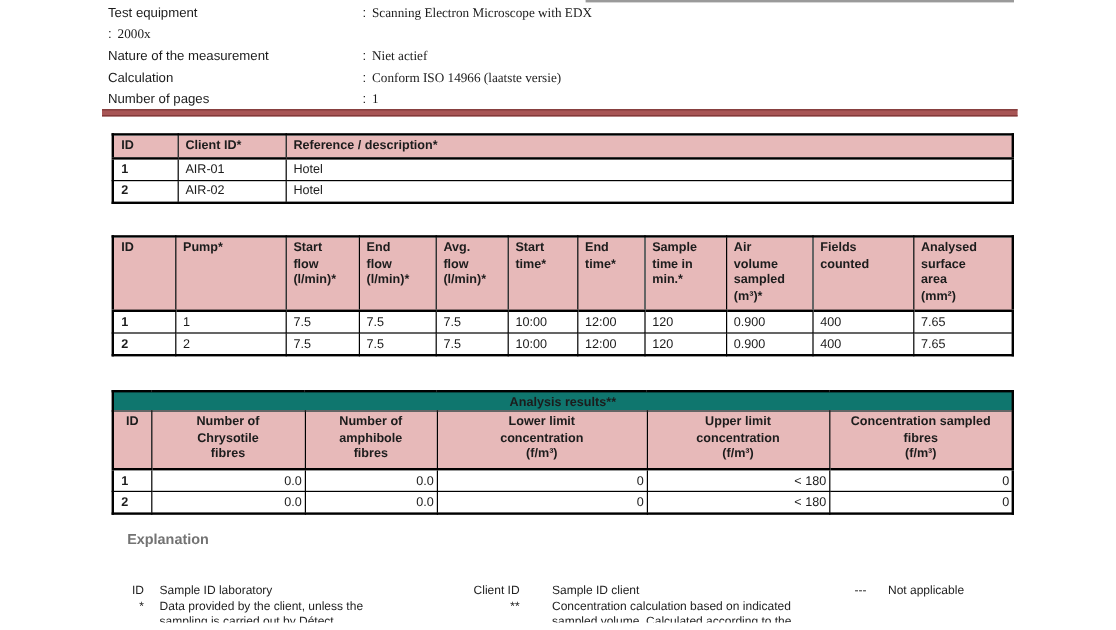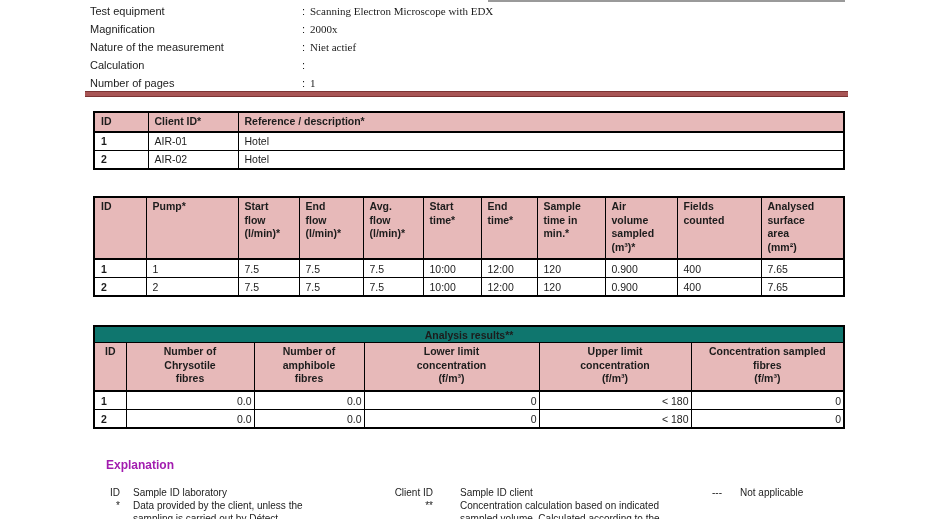--- a/index.html
+++ b/index.html
@@ -39,21 +39,21 @@
   #t2 td{height:15px;}
 
   #t3{top:325px;width:750px;}
   #t3 .title td{height:13px;text-align:center;font-weight:bold;background:#0f766e;
                 padding:1px 0;border-bottom:1px solid #000;}
   #t3 .hdr th{height:43px;text-align:center;padding-left:2px;}
   #t3 td{height:15px;text-align:right;padding-left:2px;}
   #t3 td.idcell{text-align:left;padding-left:6px;}
 
   
-  #expl-heading{position:absolute;left:106px;top:458px;font-size:12px;font-weight:bold;color:#a21caf;}
+  #expl-heading{position:absolute;left:106px;top:442px;font-size:12px;font-weight:bold;color:#737373;}
   .expl-col{position:absolute;top:486px;display:grid;column-gap:13px;
             font-size:10px;line-height:13px;color:#222;}
   #expl-col1{left:94px;width:250px;grid-template-columns:26px 1fr;}
   #expl-col2{left:350px;width:310px;grid-template-columns:83px 1fr;column-gap:27px;}
   #expl-col3{left:700px;width:190px;grid-template-columns:22px 1fr;column-gap:18px;}
   .expl-sym{text-align:right;}
 </style>
 </head>
 <body>
 
@@ -61,32 +61,32 @@
 
   <div id="topline"></div>
 
   <div id="info">
     <div class="info-row">
       <span class="info-label">Test equipment</span>
       <span class="info-sep">:</span>
       <span class="info-value">Scanning Electron Microscope with EDX</span>
     </div>
     <div class="info-row">
-      <span class="info-label">Magnification</span>
       <span class="info-sep">:</span>
       <span class="info-value">2000x</span>
     </div>
     <div class="info-row">
       <span class="info-label">Nature of the measurement</span>
       <span class="info-sep">:</span>
       <span class="info-value">Niet actief</span>
     </div>
     <div class="info-row">
       <span class="info-label">Calculation</span>
       <span class="info-sep">:</span>
+      <span class="info-value">Conform ISO 14966 (laatste versie)</span>
     </div>
     <div class="info-row">
       <span class="info-label">Number of pages</span>
       <span class="info-sep">:</span>
       <span class="info-value">1</span>
     </div>
   </div>
 
   <div id="rule"></div>
 

